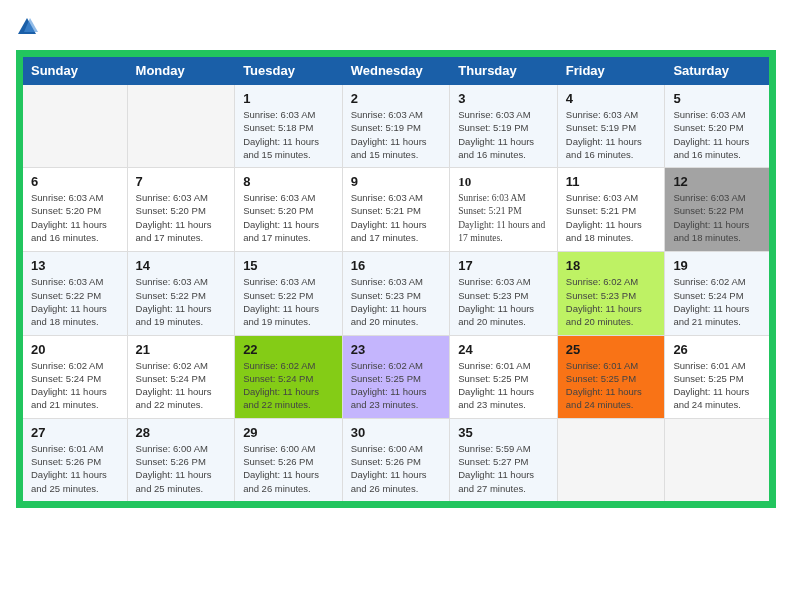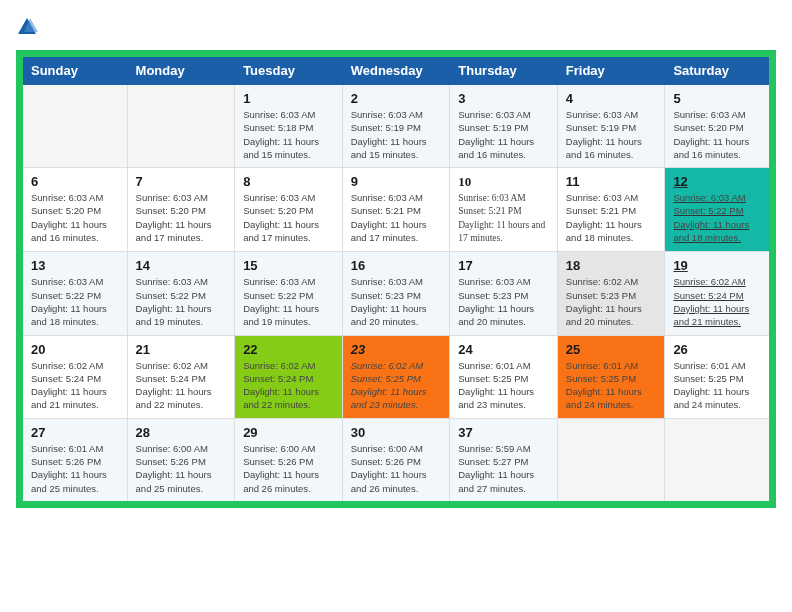--- a/index.html
+++ b/index.html
@@ -163,21 +163,21 @@
           <div class="day-detail">Sunrise: 6:03 AM<br>Sunset: 5:21 PM<br>Daylight: 11 hours and 17 minutes.</div>
         </td>
         <td style="background-color: rgb(255, 255, 255); font-family: Liberation Serif, serif;">
           <span class="day-number">10</span>
           <div class="day-detail">Sunrise: 6:03 AM<br>Sunset: 5:21 PM<br>Daylight: 11 hours and 17 minutes.</div>
         </td>
         <td style="background-color: rgb(255, 255, 255);">
           <span class="day-number">11</span>
           <div class="day-detail">Sunrise: 6:03 AM<br>Sunset: 5:21 PM<br>Daylight: 11 hours and 18 minutes.</div>
         </td>
-        <td style="background-color: #14b8a6; text-decoration: underline;">
+        <td style="background-color: #a3a3a3;">
           <span class="day-number">12</span>
           <div class="day-detail">Sunrise: 6:03 AM<br>Sunset: 5:22 PM<br>Daylight: 11 hours and 18 minutes.</div>
         </td>
       </tr>
       <tr>
         <td style="background-color: rgb(242, 247, 252);">
           <span class="day-number">13</span>
           <div class="day-detail">Sunrise: 6:03 AM<br>Sunset: 5:22 PM<br>Daylight: 11 hours and 18 minutes.</div>
         </td>
         <td style="background-color: rgb(242, 247, 252);">
@@ -189,43 +189,43 @@
           <div class="day-detail">Sunrise: 6:03 AM<br>Sunset: 5:22 PM<br>Daylight: 11 hours and 19 minutes.</div>
         </td>
         <td style="background-color: rgb(242, 247, 252);">
           <span class="day-number">16</span>
           <div class="day-detail">Sunrise: 6:03 AM<br>Sunset: 5:23 PM<br>Daylight: 11 hours and 20 minutes.</div>
         </td>
         <td style="background-color: rgb(242, 247, 252);">
           <span class="day-number">17</span>
           <div class="day-detail">Sunrise: 6:03 AM<br>Sunset: 5:23 PM<br>Daylight: 11 hours and 20 minutes.</div>
         </td>
-        <td style="background-color: #e5e5e5;">
+        <td style="background-color: #bef264;">
           <span class="day-number">18</span>
           <div class="day-detail">Sunrise: 6:02 AM<br>Sunset: 5:23 PM<br>Daylight: 11 hours and 20 minutes.</div>
         </td>
-        <td style="background-color: rgb(242, 247, 252); text-decoration: underline;">
+        <td style="background-color: rgb(242, 247, 252);">
           <span class="day-number">19</span>
           <div class="day-detail">Sunrise: 6:02 AM<br>Sunset: 5:24 PM<br>Daylight: 11 hours and 21 minutes.</div>
         </td>
       </tr>
       <tr>
         <td style="background-color: rgb(255, 255, 255);">
           <span class="day-number">20</span>
           <div class="day-detail">Sunrise: 6:02 AM<br>Sunset: 5:24 PM<br>Daylight: 11 hours and 21 minutes.</div>
         </td>
         <td style="background-color: rgb(255, 255, 255); margin-top: 7px;">
           <span class="day-number">21</span>
           <div class="day-detail">Sunrise: 6:02 AM<br>Sunset: 5:24 PM<br>Daylight: 11 hours and 22 minutes.</div>
         </td>
         <td style="background-color: #84cc16;">
           <span class="day-number">22</span>
           <div class="day-detail">Sunrise: 6:02 AM<br>Sunset: 5:24 PM<br>Daylight: 11 hours and 22 minutes.</div>
         </td>
-        <td style="background-color: #f97316; font-style: italic;">
+        <td style="background-color: #c4b5fd;">
           <span class="day-number">23</span>
           <div class="day-detail">Sunrise: 6:02 AM<br>Sunset: 5:25 PM<br>Daylight: 11 hours and 23 minutes.</div>
         </td>
         <td style="background-color: rgb(255, 255, 255);">
           <span class="day-number">24</span>
           <div class="day-detail">Sunrise: 6:01 AM<br>Sunset: 5:25 PM<br>Daylight: 11 hours and 23 minutes.</div>
         </td>
         <td style="background-color: #f97316;">
           <span class="day-number">25</span>
           <div class="day-detail">Sunrise: 6:01 AM<br>Sunset: 5:25 PM<br>Daylight: 11 hours and 24 minutes.</div>
@@ -246,20 +246,20 @@
         </td>
         <td style="background-color: rgb(242, 247, 252); margin-top: 43px;">
           <span class="day-number">29</span>
           <div class="day-detail">Sunrise: 6:00 AM<br>Sunset: 5:26 PM<br>Daylight: 11 hours and 26 minutes.</div>
         </td>
         <td style="background-color: rgb(242, 247, 252);">
           <span class="day-number">30</span>
           <div class="day-detail">Sunrise: 6:00 AM<br>Sunset: 5:26 PM<br>Daylight: 11 hours and 26 minutes.</div>
         </td>
         <td style="background-color: rgb(242, 247, 252);">
-          <span class="day-number">37</span>
+          <span class="day-number">35</span>
           <div class="day-detail">Sunrise: 5:59 AM<br>Sunset: 5:27 PM<br>Daylight: 11 hours and 27 minutes.</div>
         </td>
         <td class="empty"></td>
         <td class="empty"></td>
       </tr>
     </tbody>
 </table>
 
 </body></html>

